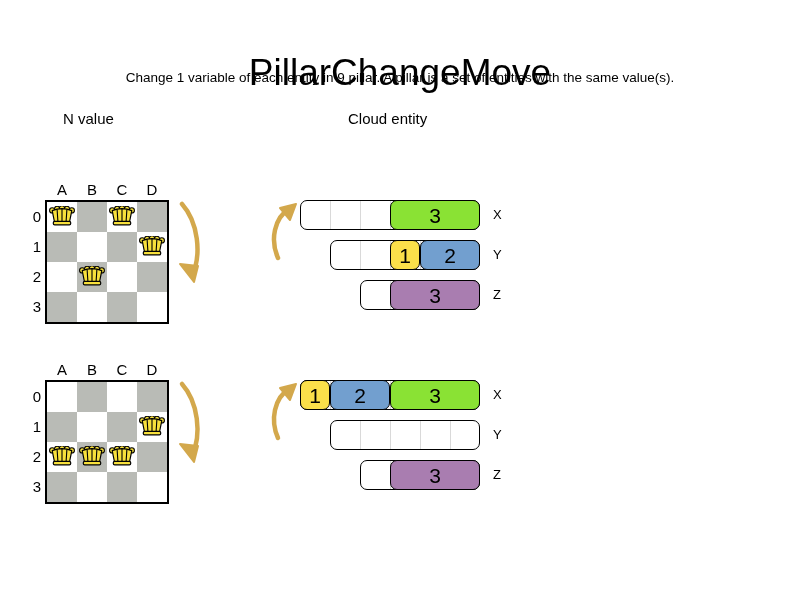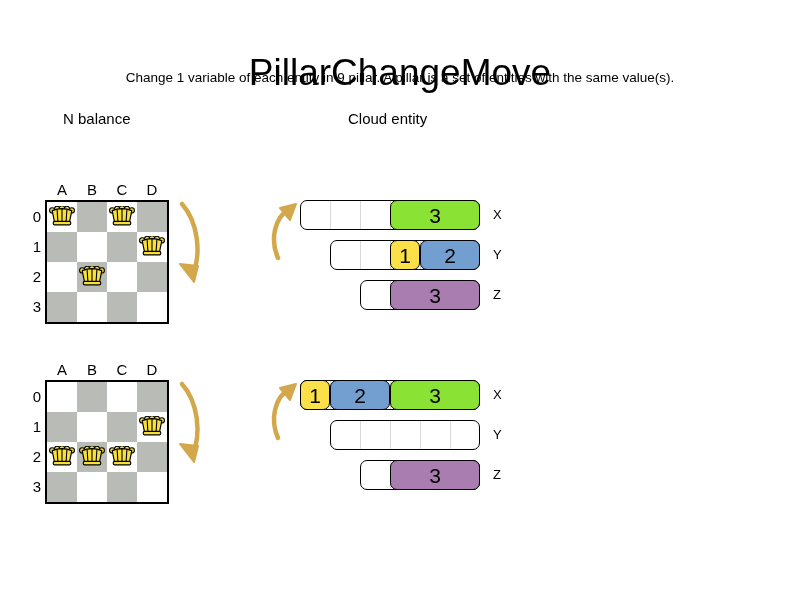--- a/index.html
+++ b/index.html
@@ -160,21 +160,21 @@
   #arrow-queens-bottom { left: 168px; top: 376px; }
   #arrow-cloud-top     { left: 268px; top: 196px; }
   #arrow-cloud-bottom  { left: 268px; top: 376px; }
 </style>
 </head>
 <body>
 
 <h1 id="page-title">PillarChangeMove</h1>
 <div id="page-subtitle">Change 1 variable of each entity in 9 pillar. A pillar is a set of entities with the same value(s).</div>
 
-<div class="section-heading" id="heading-nqueens">N balance</div>
+<div class="section-heading" id="heading-nqueens">N value</div>
 <div class="section-heading" id="heading-cloud">Cloud entity</div>
 
 <div class="board-block" id="board-block-top">
   <div class="board" id="board-top">
       <div class="board-cell light" style="left: 0px; top: 0px;"></div>
       <div class="board-cell dark" style="left: 30px; top: 0px;"></div>
       <div class="board-cell light" style="left: 60px; top: 0px;"></div>
       <div class="board-cell dark" style="left: 90px; top: 0px;"></div>
       <div class="board-cell dark" style="left: 0px; top: 30px;"></div>
       <div class="board-cell light" style="left: 30px; top: 30px;"></div>

